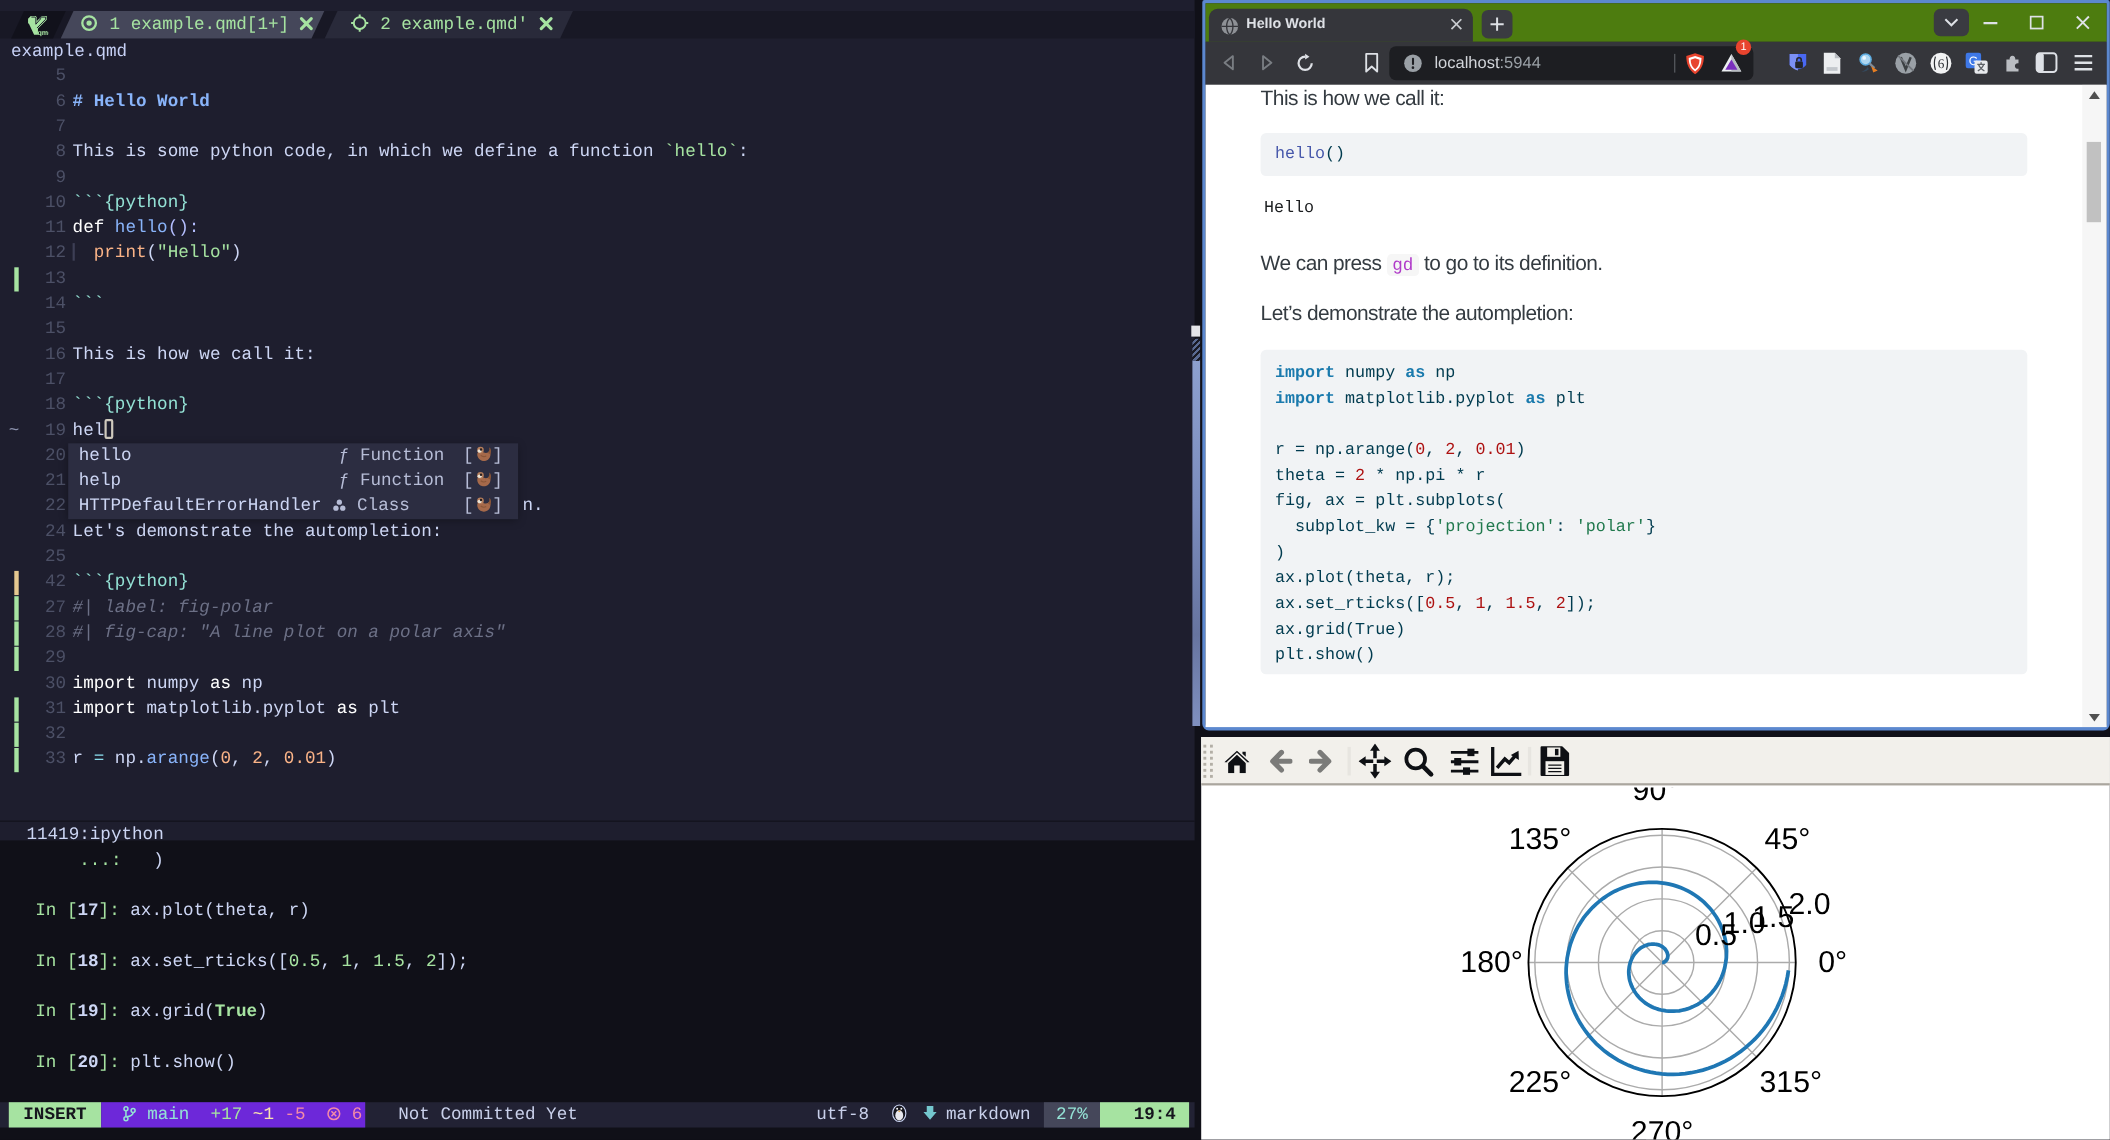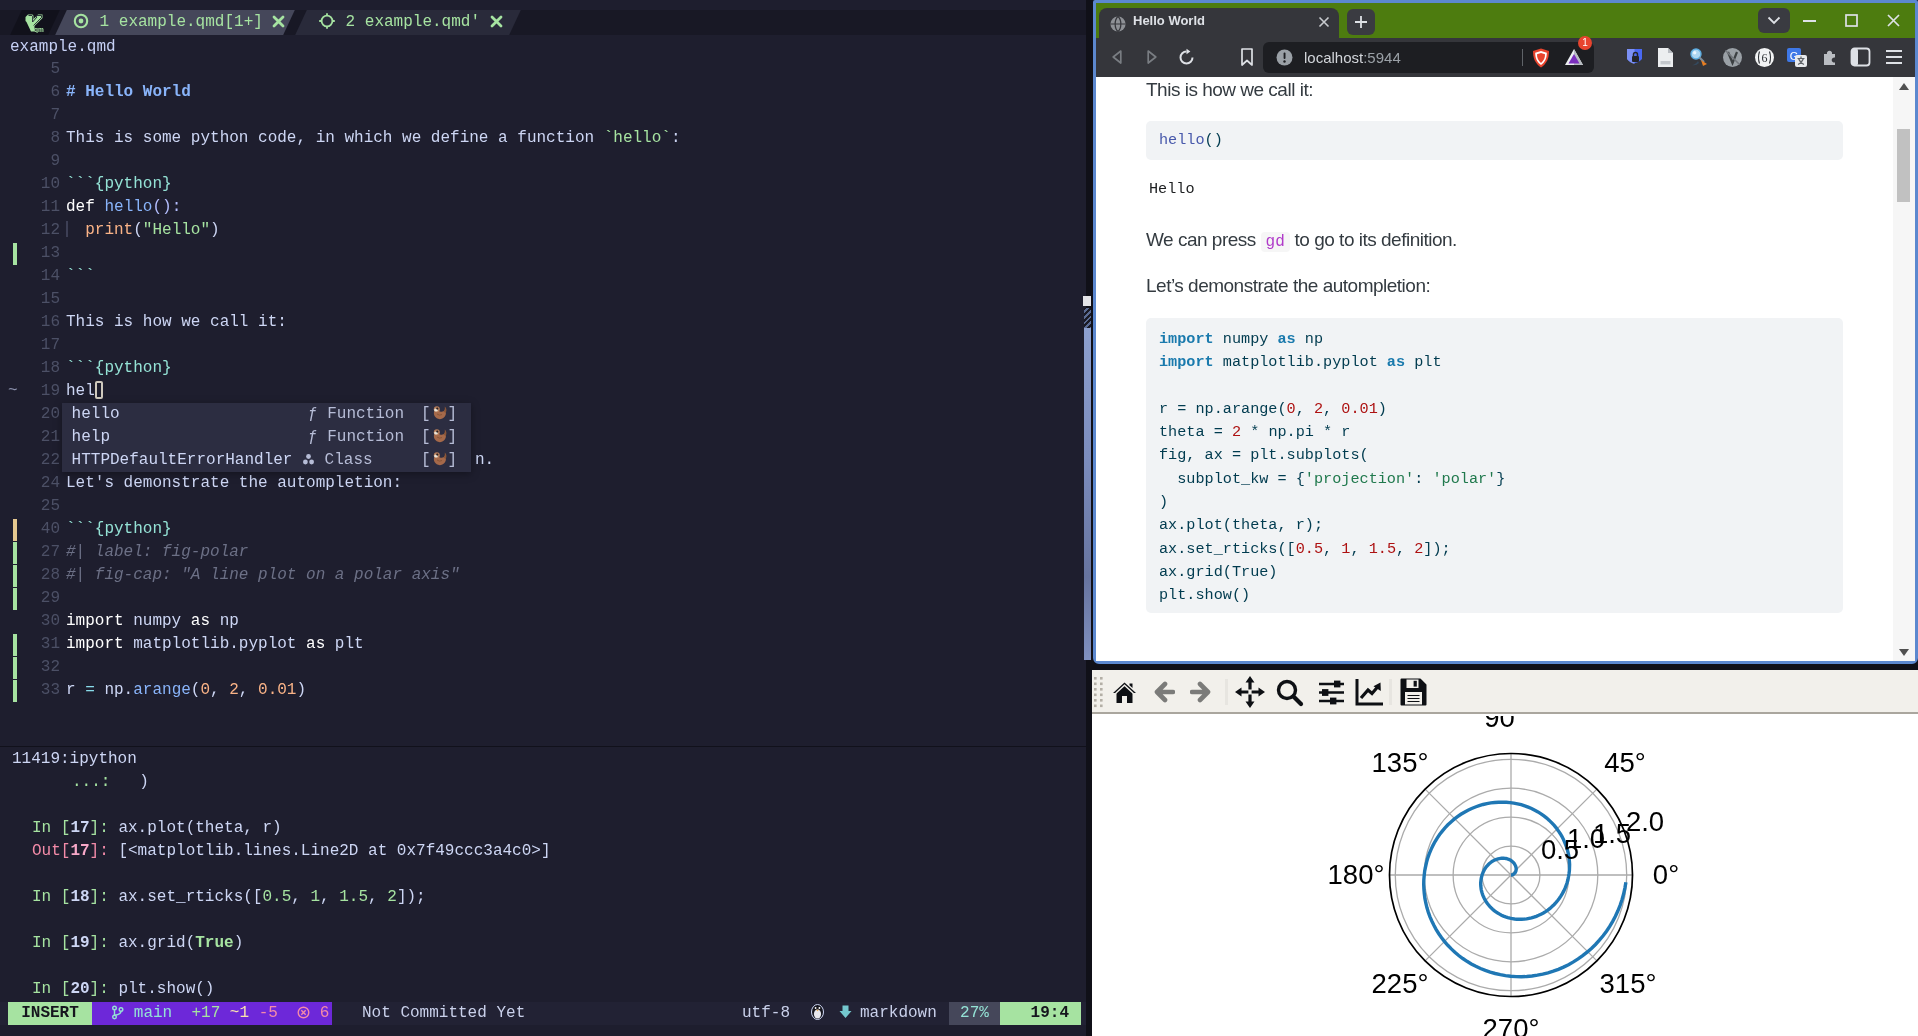--- a/index.html
+++ b/index.html
@@ -1,18 +1,18 @@
 <!DOCTYPE html>
 <html><head><meta charset="utf-8"><style>
 *{margin:0;padding:0;box-sizing:border-box}
 html,body{width:1918px;height:1036px;overflow:hidden;background:#101018}
 #stage{position:absolute;left:0;top:0;width:1918px;height:1036px;font-family:"Liberation Mono",monospace}
 .abs{position:absolute}
 
-#ed{left:0;top:0;width:1086px;height:1036px;background:#1e1e2e;font-size:16px;color:#cdd6f4}
+#ed{left:0;top:0;width:1086px;height:764px;background:#1e1e2e;font-size:16px;color:#cdd6f4}
 #tabline{left:0;top:10px;width:1086px;height:25px;background:#181825}
 .skew{transform:skewX(-25deg)}
 #vimcell{left:16px;top:0;width:38px;height:25px;background:#11111b}
 #tab1{left:61px;top:0;width:228px;height:25px;background:#45475a}
 #tab2{left:301px;top:0;width:214px;height:25px;background:#292a3a}
 .tabtxt{top:1px;height:23px;line-height:23px;color:#a6e3a1;white-space:pre}
 #winbar{left:10px;top:36px;height:22px;line-height:22px;color:#c6d0f5}
 #code{left:0;top:58px;width:1086px}
 #term{left:0;top:748px;width:1086px}
 .row{height:23px;line-height:23px;white-space:pre;position:relative}
@@ -85,21 +85,21 @@
 <div class="row"><span class="num">15</span></div>
 <div class="row"><span class="num">16</span><span class="w">This is how we call it:</span></div>
 <div class="row"><span class="num">17</span></div>
 <div class="row"><span class="num">18</span><span class="teal">```{python}</span></div>
 <div class="row"><span style="position:absolute;left:8px;color:#8a90ab">~</span><span class="num">19</span><span class="w">hel</span><span class="curbox"></span></div>
 <div class="row"><span class="num">20</span></div>
 <div class="row"><span class="num">21</span></div>
 <div class="row"><span class="num">22</span><span class="abs w" style="left:475px">n.</span></div>
 <div class="row"><span class="num">24</span><span class="w">Let's demonstrate the autompletion:</span></div>
 <div class="row"><span class="num">25</span></div>
-<div class="row"><span class="sbar" style="background:#e5c890"></span><span class="num">40</span><span class="teal">```{python}</span></div>
+<div class="row"><span class="sbar" style="background:#e5c890"></span><span class="num">42</span><span class="teal">```{python}</span></div>
 <div class="row"><span class="sbar"></span><span class="num">27</span><span class="dim it">#| label: fig-polar</span></div>
 <div class="row"><span class="sbar"></span><span class="num">28</span><span class="dim it">#| fig-cap: "A line plot on a polar axis"</span></div>
 <div class="row"><span class="sbar"></span><span class="num">29</span></div>
 <div class="row"><span class="num">30</span><span class="mauve">import</span><span class="w"> numpy </span><span class="mauve">as</span><span class="w"> np</span></div>
 <div class="row"><span class="sbar"></span><span class="num">31</span><span class="mauve">import</span><span class="w"> matplotlib.pyplot </span><span class="mauve">as</span><span class="w"> plt</span></div>
 <div class="row"><span class="sbar"></span><span class="num">32</span></div>
 <div class="row"><span class="sbar"></span><span class="num">33</span><span class="w">r </span><span class="sky">=</span><span class="w"> np.</span><span class="blu">arange</span><span class="w">(</span><span class="peach">0</span><span class="w">, </span><span class="peach">2</span><span class="w">, </span><span class="peach">0.01</span><span class="w">)</span></div>
 </div>
 <div class="abs" id="pum">
  <div class="pr"> hello<span class="pk">ƒ Function</span><span class="pb">[<svg width="17" height="17" viewBox="0 0 17 17" style="vertical-align:-3px">
@@ -126,25 +126,24 @@
               <path d="M3 8 a6 6 0 1 0 11 -2 a4.5 4.5 0 0 1 -8 -3 Z" fill="#a5694a"></path>
               <path d="M13.8 2.5 q2.6 2.2 1 6.5 l-2.2 -1.2 q1.8 -2.8 1.2 -5.3 Z" fill="#8a5638"></path>
               <circle cx="5.8" cy="5.2" r="3" fill="#b57e5c"></circle>
               <ellipse cx="5" cy="6" rx="1.9" ry="1.6" fill="#eae4d8"></ellipse>
               <circle cx="6.3" cy="4.6" r="1.1" fill="#2b2020"></circle>
               <path d="M6 10 q2.5 2 5 .5" stroke="#8a5638" stroke-width="1" fill="none"></path>
             </svg>]</span></div>
 </div>
 <div class="abs" style="left:0;top:746px;width:1086px;height:1px;background:#11111b"></div>
 <div class="abs" id="term">
-<div class="row"><span class="w" style="padding-left:12px">11419:ipython</span></div>
+<div class="row"><span class="w" style="padding-left:24px">11419:ipython</span></div>
 <div class="row"><span class="grn" style="padding-left:72px">...:</span><span class="w">   )</span></div>
 <div class="row"></div>
 <div class="row"><span class="grn" style="padding-left:32px">In [</span><span class="w b">17</span><span class="grn">]:</span><span class="w"> ax.plot(theta, r)</span></div>
-<div class="row"><span class="red" style="padding-left:32px">Out[</span><span class="b" style="color:#f7a8c8">17</span><span class="red">]:</span><span class="w"> [&lt;matplotlib.lines.Line2D at 0x7f49ccc3a4c0&gt;]</span></div>
 <div class="row"></div>
 <div class="row"><span class="grn" style="padding-left:32px">In [</span><span class="w b">18</span><span class="grn">]:</span><span class="w"> ax.set_rticks([</span><span class="grn">0.5</span><span class="w">, </span><span class="grn">1</span><span class="w">, </span><span class="grn">1.5</span><span class="w">, </span><span class="grn">2</span><span class="w">]);</span></div>
 <div class="row"></div>
 <div class="row"><span class="grn" style="padding-left:32px">In [</span><span class="w b">19</span><span class="grn">]:</span><span class="w"> ax.grid(</span><span class="grn b">True</span><span class="w">)</span></div>
 <div class="row"></div>
 <div class="row"><span class="grn" style="padding-left:32px">In [</span><span class="w b">20</span><span class="grn">]:</span><span class="w"> plt.show()</span></div>
 </div>
 <div class="abs" id="stl">
  <span class="chip b" style="left:8px;width:84px;background:#a6e3a1;color:#16161e;text-align:center">INSERT</span>
  <span class="chip" style="left:92px;width:240px;background:#6d28d9"><span class="teal">  <svg width="13" height="15" viewBox="0 0 13 15" style="vertical-align:-3px">

